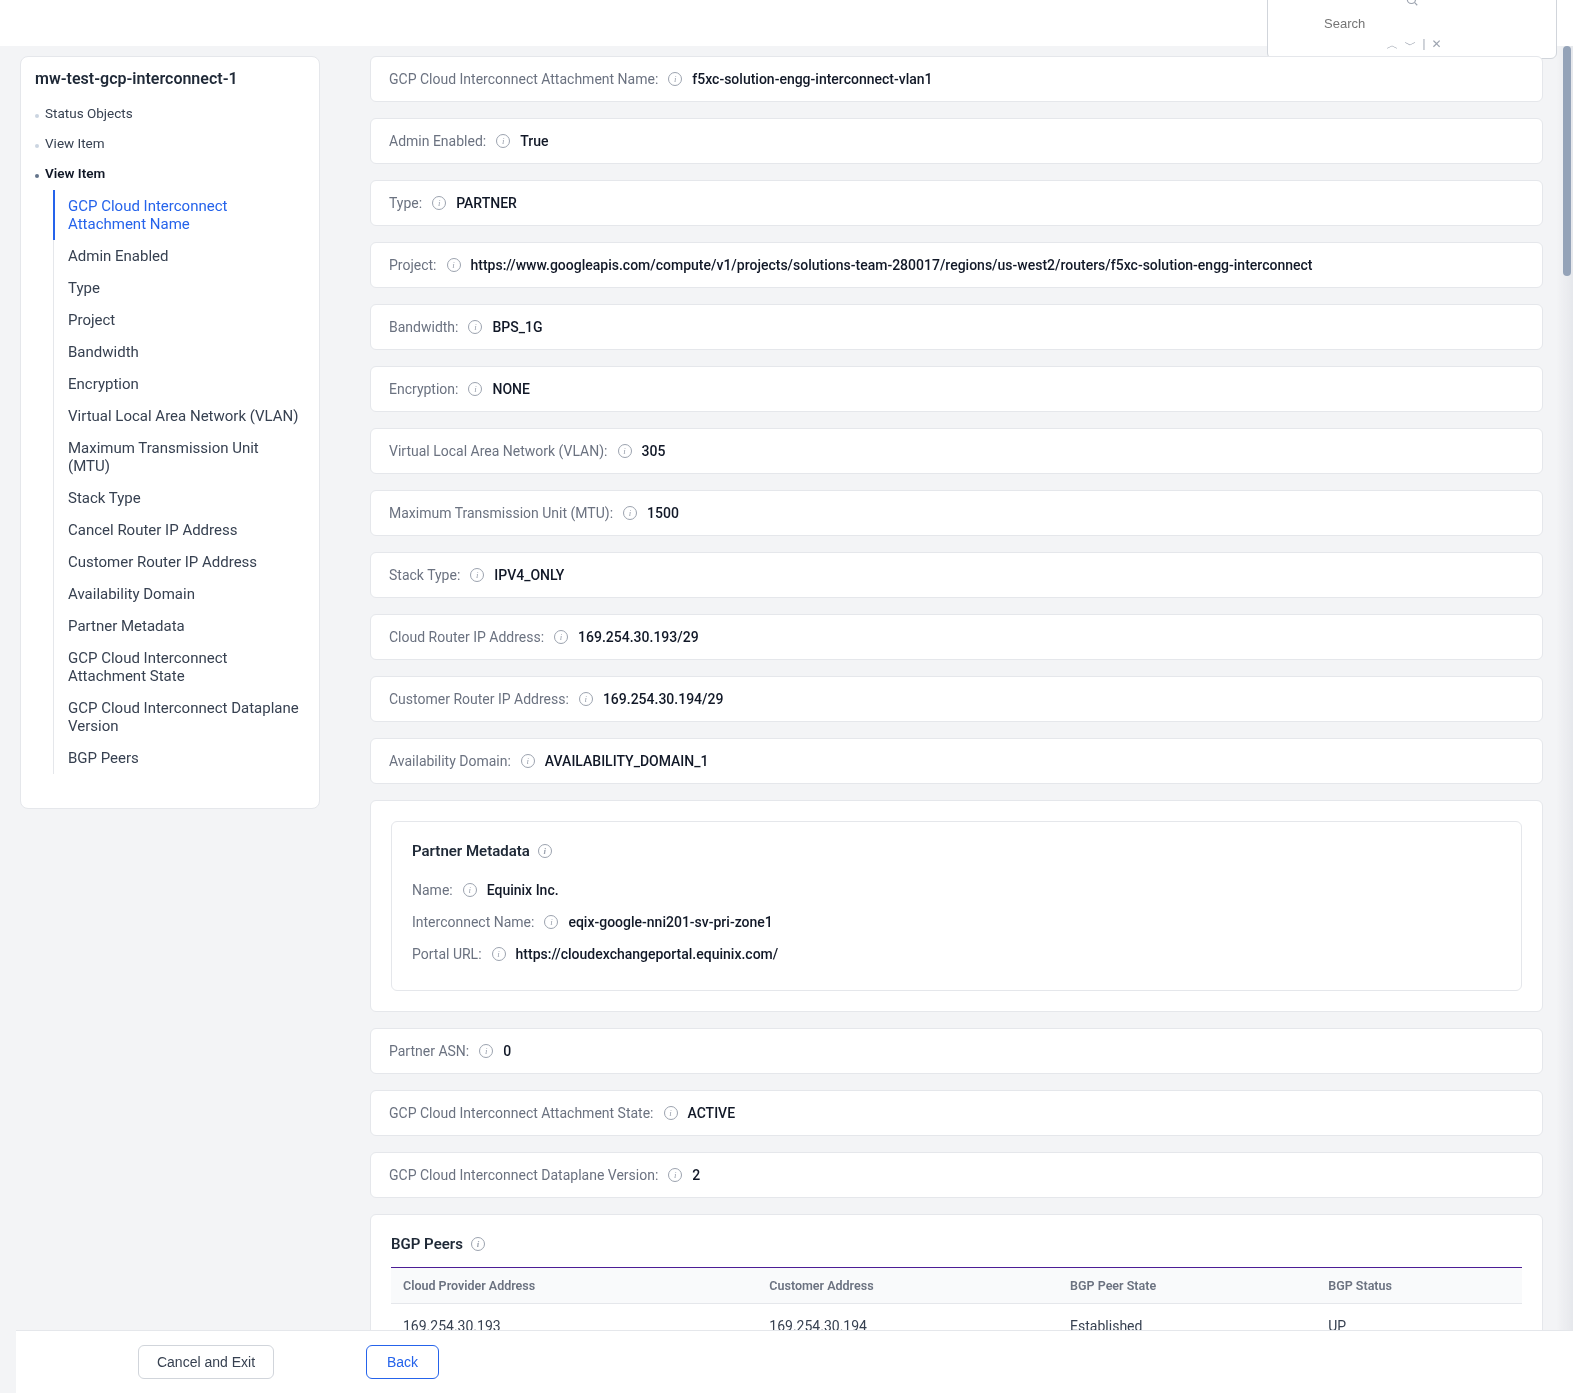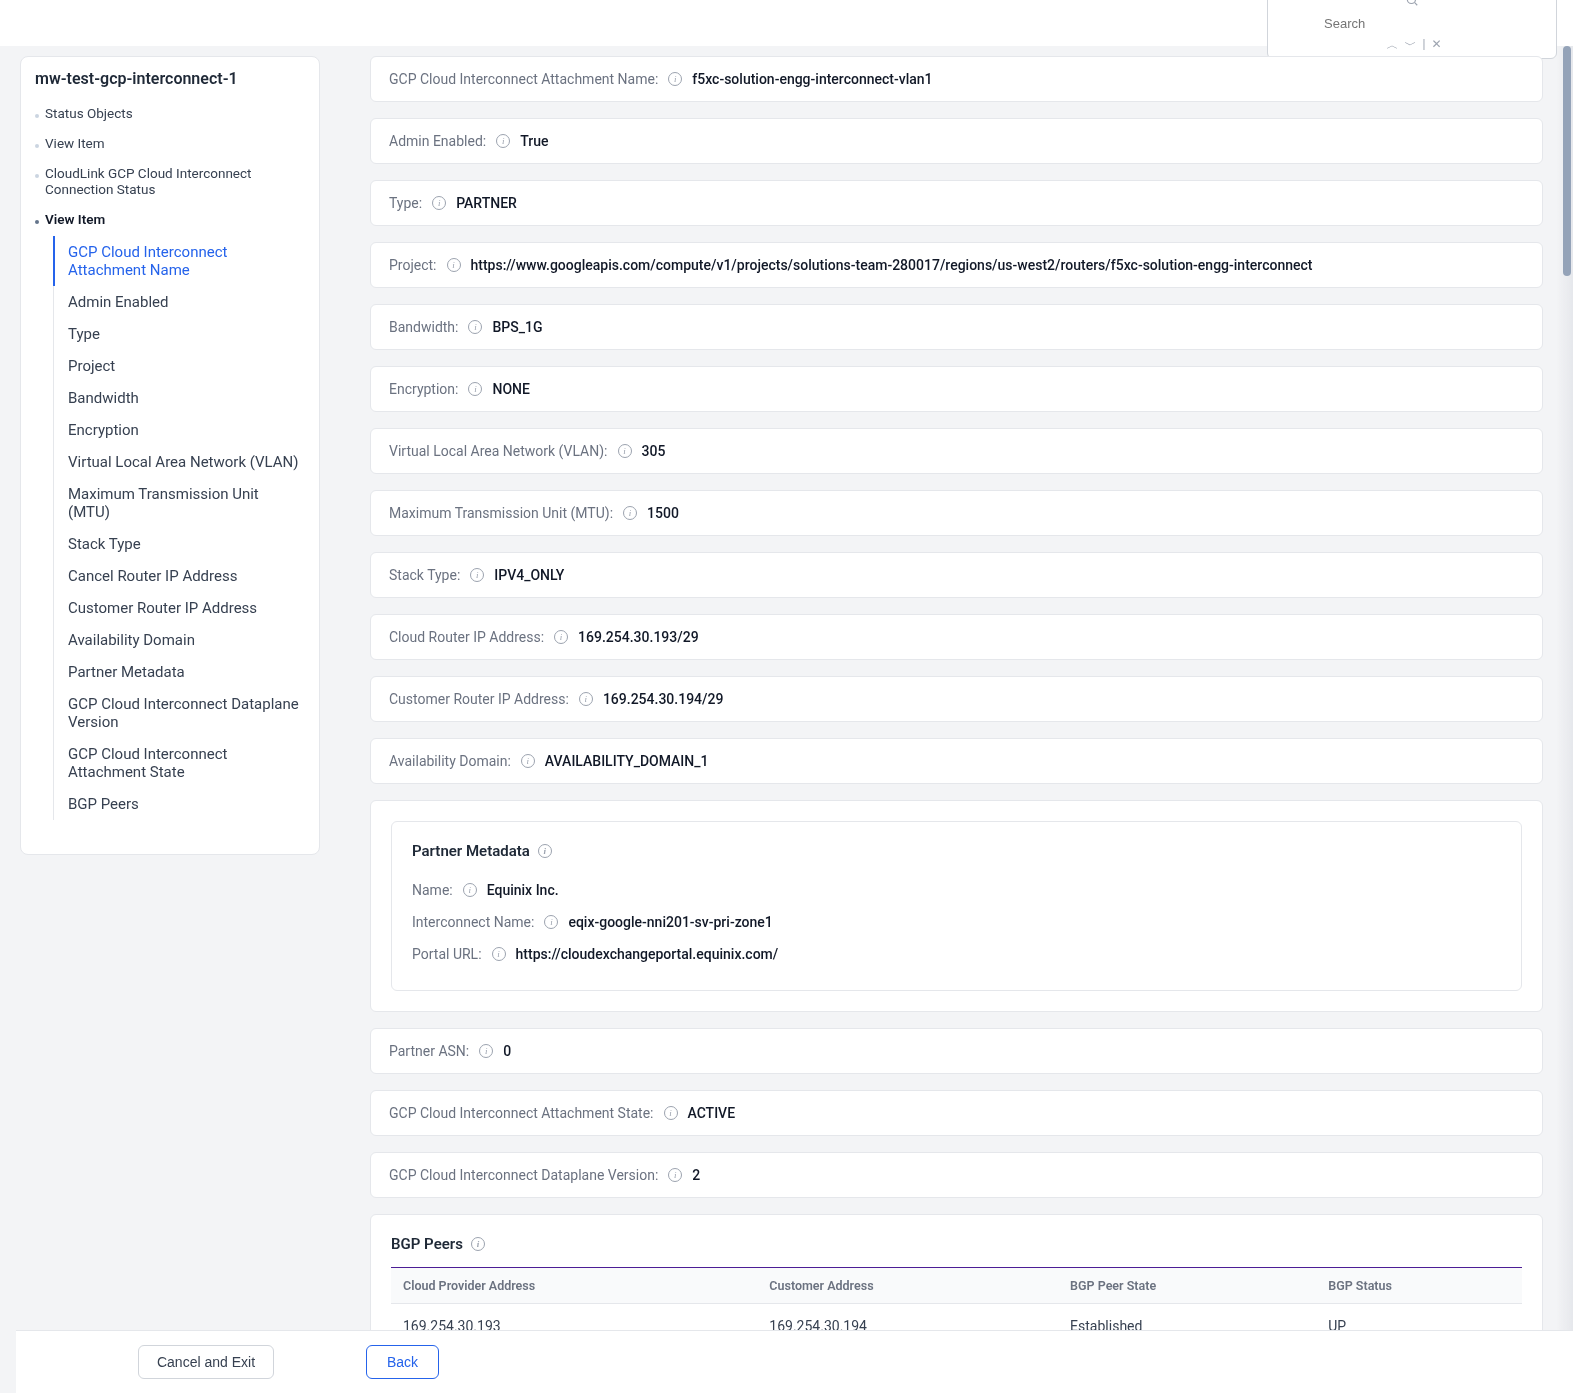--- a/index.html
+++ b/index.html
@@ -78,44 +78,41 @@
 <div class="body">
   <div class="sidebar-wrap">
     <div class="sidebar">
       <div class="side-title">mw-test-gcp-interconnect-1</div>
       <ul class="side-list">
         <li class="side-item lvl1">
             <span>Status Objects</span>
           </li>
         <li class="side-item lvl1">
             <span>View Item</span>
-          </li>
-        <li class="side-item lvl1">
-            <span>CloudLink GCP Cloud Interconnect Connection Status</span>
           </li>
         <li class="side-item lvl1 current">
             <span>View Item</span>
           </li>
       </ul>
       <ul class="side-sub">
         <li class="active">GCP Cloud Interconnect Attachment Name</li>
         <li>Admin Enabled</li>
         <li>Type</li>
         <li>Project</li>
         <li>Bandwidth</li>
         <li>Encryption</li>
         <li>Virtual Local Area Network (VLAN)</li>
         <li>Maximum Transmission Unit (MTU)</li>
         <li>Stack Type</li>
         <li>Cancel Router IP Address</li>
         <li>Customer Router IP Address</li>
         <li>Availability Domain</li>
         <li>Partner Metadata</li>
+        <li>GCP Cloud Interconnect Attachment State</li>
         <li>GCP Cloud Interconnect Dataplane Version</li>
-        <li>GCP Cloud Interconnect Attachment State</li>
         <li>BGP Peers</li>
       </ul>
     </div>
   </div>
 
   <div class="main">
     <div class="row">
       <span class="lbl">GCP Cloud Interconnect Attachment Name:</span>
       <span class="info-icon">i</span>
       <span class="val">f5xc-solution-engg-interconnect-vlan1</span>

